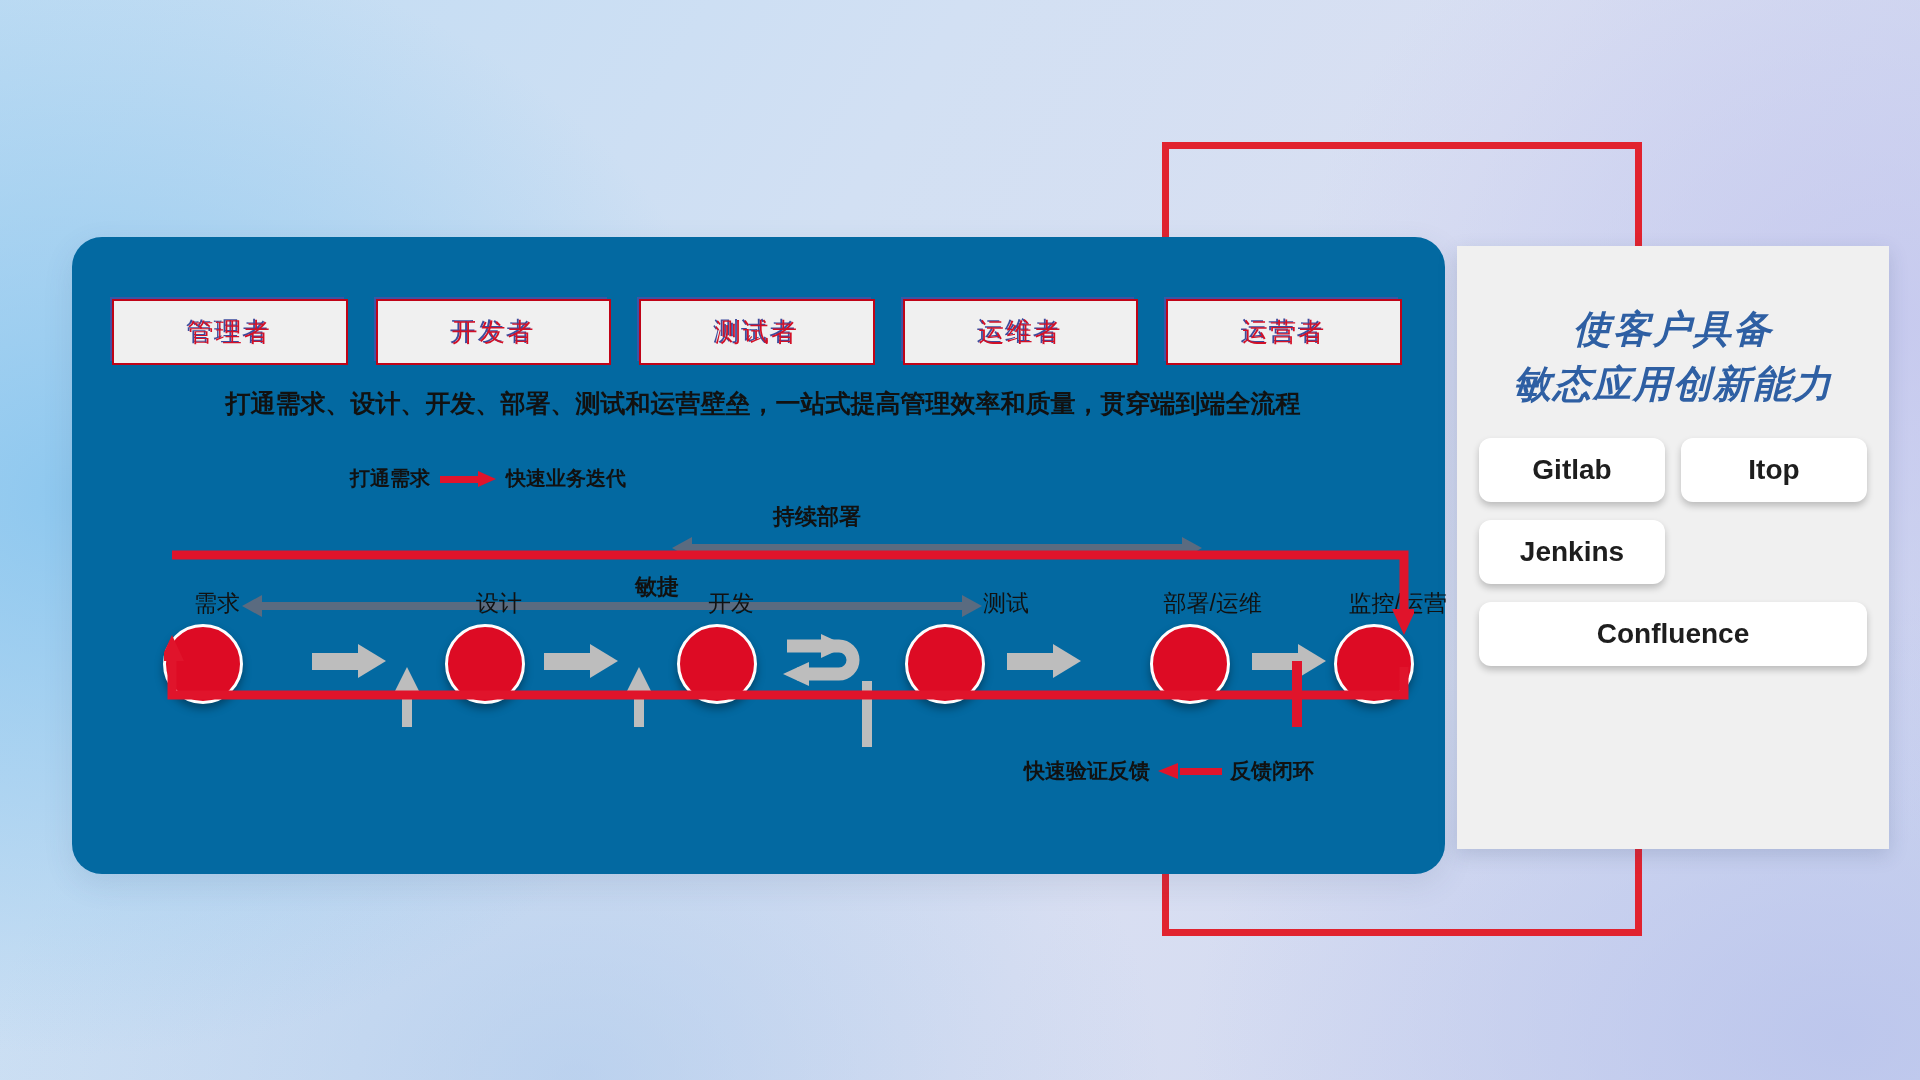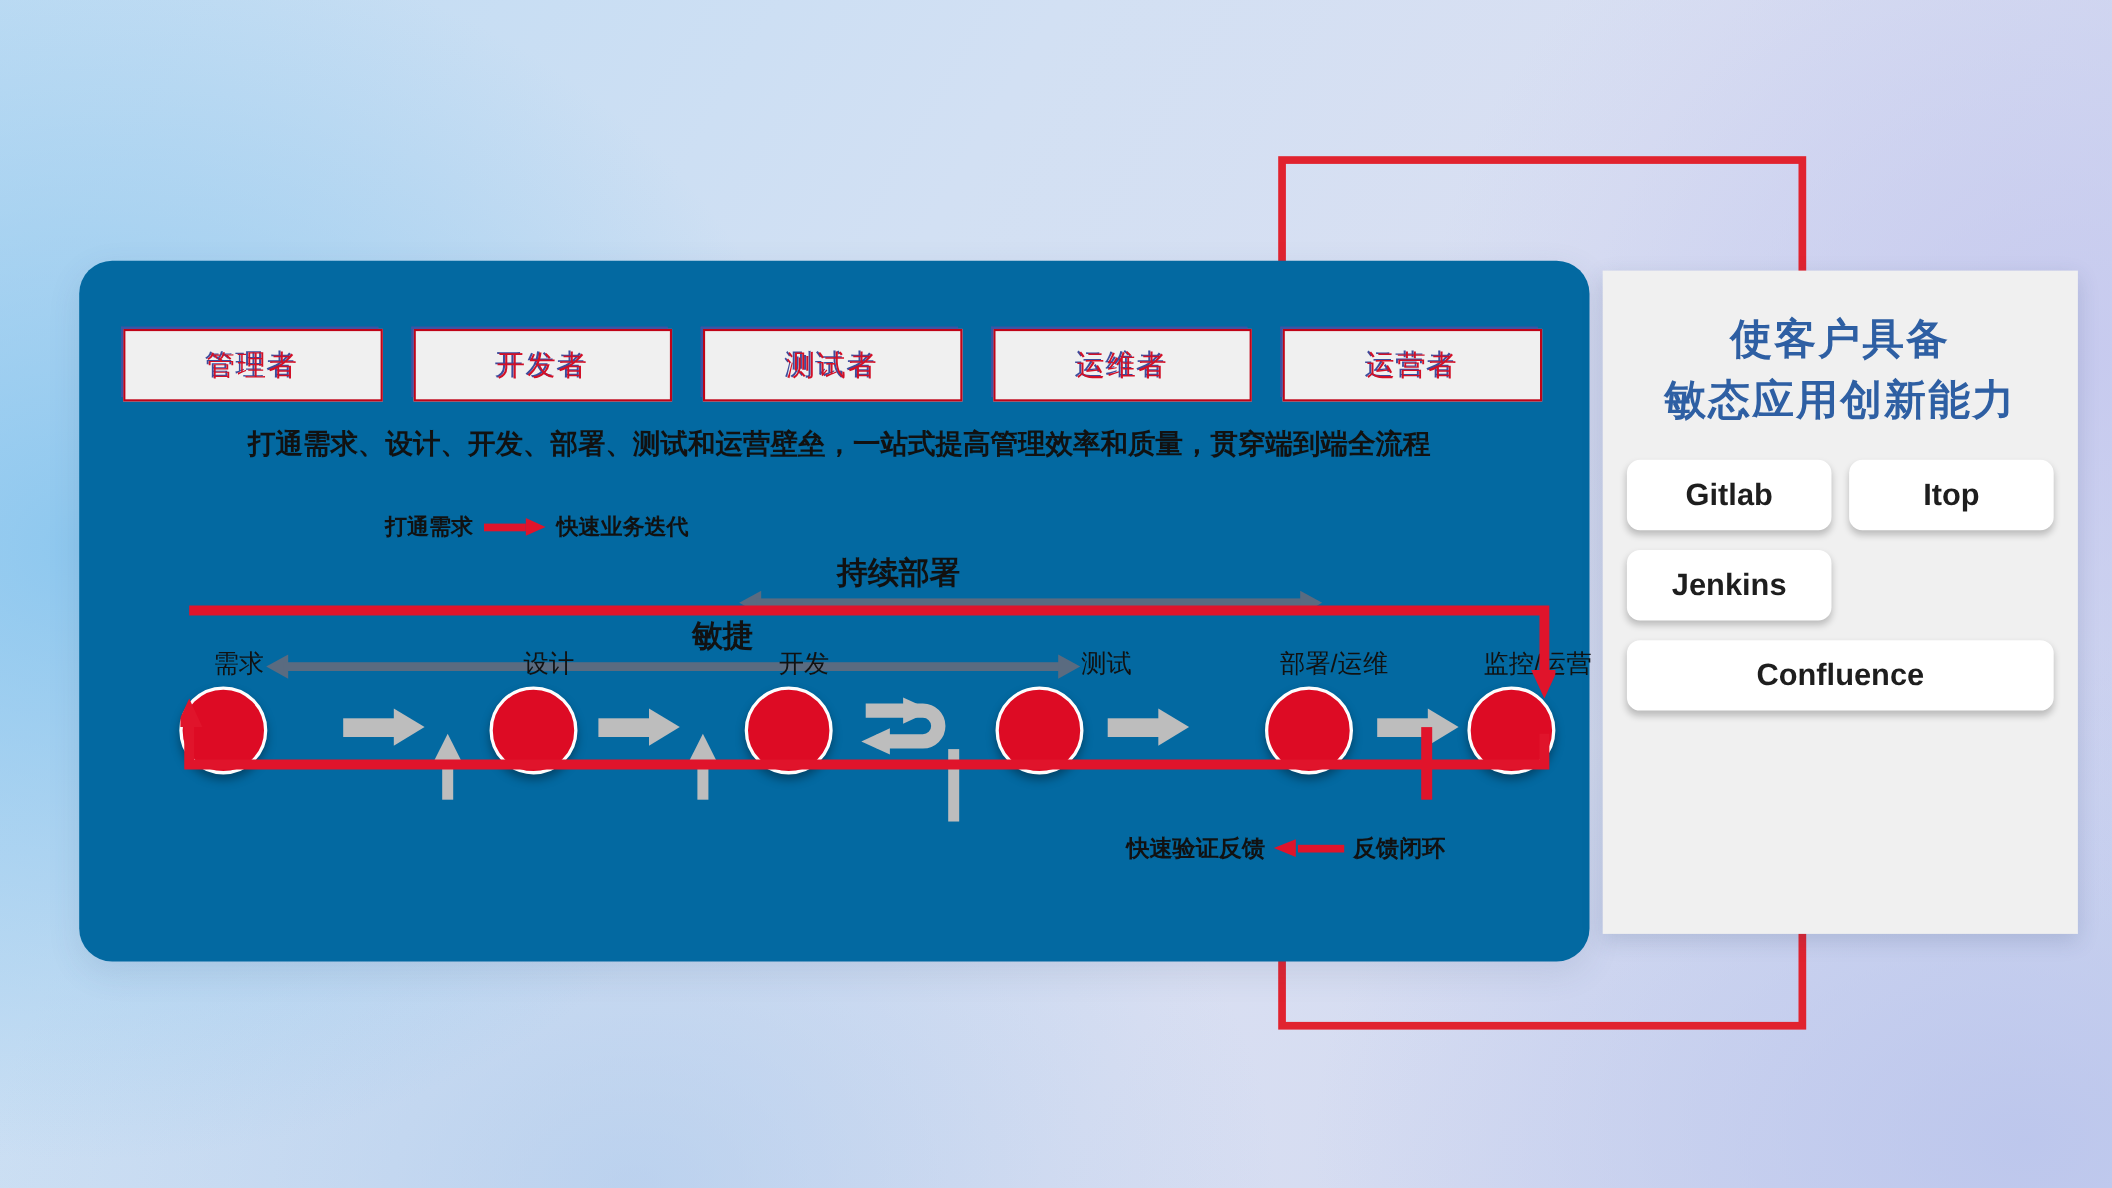--- a/index.html
+++ b/index.html
@@ -45,21 +45,21 @@
   .arw-r .hd{position:absolute;right:0;top:0;width:0;height:0;
     border-top:8px solid transparent;border-bottom:8px solid transparent;border-left:18px solid #e0142b;}
 
   
   .dbl{position:absolute;height:22px;}
   .dbl .bar{position:absolute;left:16px;right:16px;top:7px;height:8px;background:#5a6b80;}
   .dbl .L{position:absolute;left:0;top:0;width:0;height:0;
     border-top:11px solid transparent;border-bottom:11px solid transparent;border-right:20px solid #5a6b80;}
   .dbl .R{position:absolute;right:0;top:0;width:0;height:0;
     border-top:11px solid transparent;border-bottom:11px solid transparent;border-left:20px solid #5a6b80;}
-  .dbl-lab{position:absolute;font-size:28px;font-weight:bold;color:#111;text-align:center;}
+  .dbl-lab{position:absolute;font-size:22px;font-weight:bold;color:#111;text-align:center;}
 
   
   .loop{position:absolute;left:92px;top:280px;width:1250px;height:190px;z-index:4;}
 
   
   .pipe{position:absolute;left:40px;top:355px;width:1300px;height:110px;}
   .node{position:absolute;width:74px;height:74px;border-radius:50%;
     background:#dd0b24;border:3px solid #fdfdfd;
     box-shadow:0 5px 9px rgba(0,0,0,0.35);}
   .nlab{position:absolute;font-size:23px;font-weight:500;color:#111;white-space:nowrap;
@@ -73,22 +73,22 @@
   .fb{position:absolute;left:952px;top:520px;display:flex;align-items:center;gap:8px;}
   .fb .t{font-size:21px;font-weight:bold;color:#111;}
   .arw-l{width:64px;height:16px;position:relative;}
   .arw-l .sh{position:absolute;right:0;top:5px;width:42px;height:7px;background:#e0142b;}
   .arw-l .hd{position:absolute;left:0;top:0;width:0;height:0;
     border-top:8px solid transparent;border-bottom:8px solid transparent;border-right:20px solid #e0142b;}
 
   
   .panel{position:absolute;left:1457px;top:246px;width:432px;height:603px;
     background:#f0f0f0;z-index:5;box-shadow:0 6px 18px rgba(50,70,110,0.18);}
-  .ptitle{margin-top:36px;text-align:center;font-size:38px;font-weight:bold;
-    color:#2e5fa3;line-height:1.45;letter-spacing:2px;}
+  .ptitle{margin-top:56px;text-align:center;font-size:38px;font-weight:bold;
+    color:#2e5fa3;line-height:1.45;letter-spacing:2px;font-style:italic;}
   .chips{margin:26px 22px 0 22px;display:flex;flex-wrap:wrap;gap:18px 16px;}
   .chip{background:#ffffff;border-radius:12px;height:64px;display:flex;
     align-items:center;justify-content:center;font-size:28px;font-weight:bold;color:#1e1e1e;
     box-shadow:0 4px 7px rgba(0,0,0,0.22);}
   .chip.half{width:calc(50% - 8px);}
   .chip.full{width:100%;}
 </style>
 </head>
 <body>
 
@@ -125,21 +125,21 @@
     <div class="t">快速业务迭代</div>
   </div>
 
   <div class="dbl-lab" style="left:600px;top:265px;width:290px;">持续部署</div>
   <div class="dbl" style="left:600px;top:300px;width:530px;">
     <div class="L"></div>
       <div class="bar"></div>
       <div class="R"></div>
   </div>
 
-  <div class="dbl-lab" style="left:320px;top:322px;width:530px;">敏捷</div>
+  <div class="dbl-lab" style="left:320px;top:335px;width:530px;">敏捷</div>
   <div class="dbl" style="left:170px;top:358px;width:740px;">
     <div class="L"></div>
       <div class="bar"></div>
       <div class="R"></div>
   </div>
 
   <svg class="loop" viewBox="0 0 1250 190">
 
     <path d="M 8,38 L 1240,38 L 1240,96" fill="none" stroke="#e0142b" stroke-width="9"></path>
 

